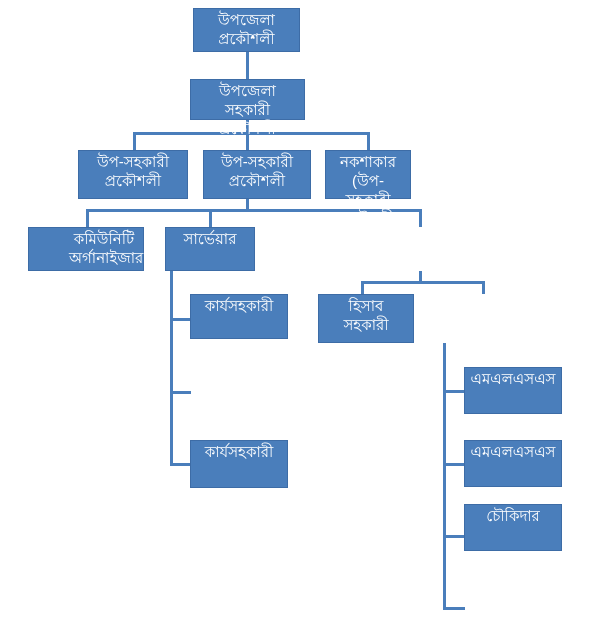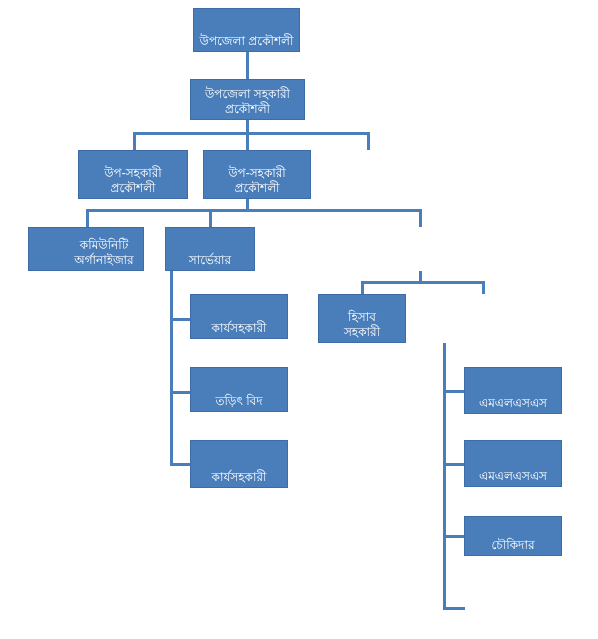--- a/index.html
+++ b/index.html
@@ -18,26 +18,26 @@
     background: #ffffff;
     overflow: hidden;
   }
   .node {
     position: absolute;
     box-sizing: border-box;
     background: #4a7ebb;
     border: 1px solid #3d6ca6;
     color: #ffffff;
     display: flex;
-    align-items: flex-end;
+    align-items: flex-start;
     justify-content: center;
     text-align: center;
     line-height: 1.25;
     padding: 2px 4px;
-    font-size: 12px;
+    font-size: 15px;
     letter-spacing: 0px;
     -webkit-font-smoothing: antialiased;
   }
   .node .node-label {
     display: block;
     width: 100%;
     white-space: pre-line;
   }
   .conn {
     position: absolute;
@@ -90,55 +90,56 @@
   </div>
 
   <div class="node" style="left:78px; top:150px; width:110px; height:49px;">
     <span class="node-label">উপ-সহকারী প্রকৌশলী</span>
   </div>
 
   <div class="node" style="left:203px; top:150px; width:108px; height:49px;">
     <span class="node-label">উপ-সহকারী প্রকৌশলী</span>
   </div>
 
+  <div class="node" style="left:325px; top:150px; width:86px; height:49px;">
+    <span class="node-label">নকশাকার  (উপ-
+সহকারী প্রকৌশলী)</span>
+  </div>
 
   <div class="node" style="left:28px; top:227px; width:116px; height:44px;padding-left:40px;">
     <span class="node-label">কমিউনিটি
 অর্গানাইজার</span>
   </div>
 
   <div class="node" style="left:165px; top:227px; width:90px; height:44px;">
     <span class="node-label">সার্ভেয়ার</span>
   </div>
 
 
   <div class="node" style="left:190px; top:294px; width:98px; height:45px;">
     <span class="node-label">কার্যসহকারী</span>
   </div>
 
-  <div class="node" style="left:318px; top:294px; width:88px; height:49px;">
+  <div class="node" style="left:318px; top:294px; width:96px; height:49px;">
     <span class="node-label">হিসাব
 সহকারী</span>
   </div>
 
 
-  <div class="node" style="left:190px; top:367px; width:98px; height:45px;">
-    <span class="node-label">তড়িৎ   বিদ</span>
-  </div>
 
   <div class="node" style="left:190px; top:440px; width:98px; height:48px;">
     <span class="node-label">কার্যসহকারী</span>
   </div>
 
   <div class="node" style="left:464px; top:367px; width:98px; height:47px;">
     <span class="node-label">এমএলএসএস</span>
   </div>
 
   <div class="node" style="left:464px; top:440px; width:98px; height:47px;">
     <span class="node-label">এমএলএসএস</span>
   </div>
 
-  <div class="node" style="left:464px; top:516px; width:98px; height:40px;">
+  <div class="node" style="left:464px; top:504px; width:98px; height:47px;">
     <span class="node-label">চৌকিদার</span>
   </div>
 
 
 </div>
 
 </body></html>

